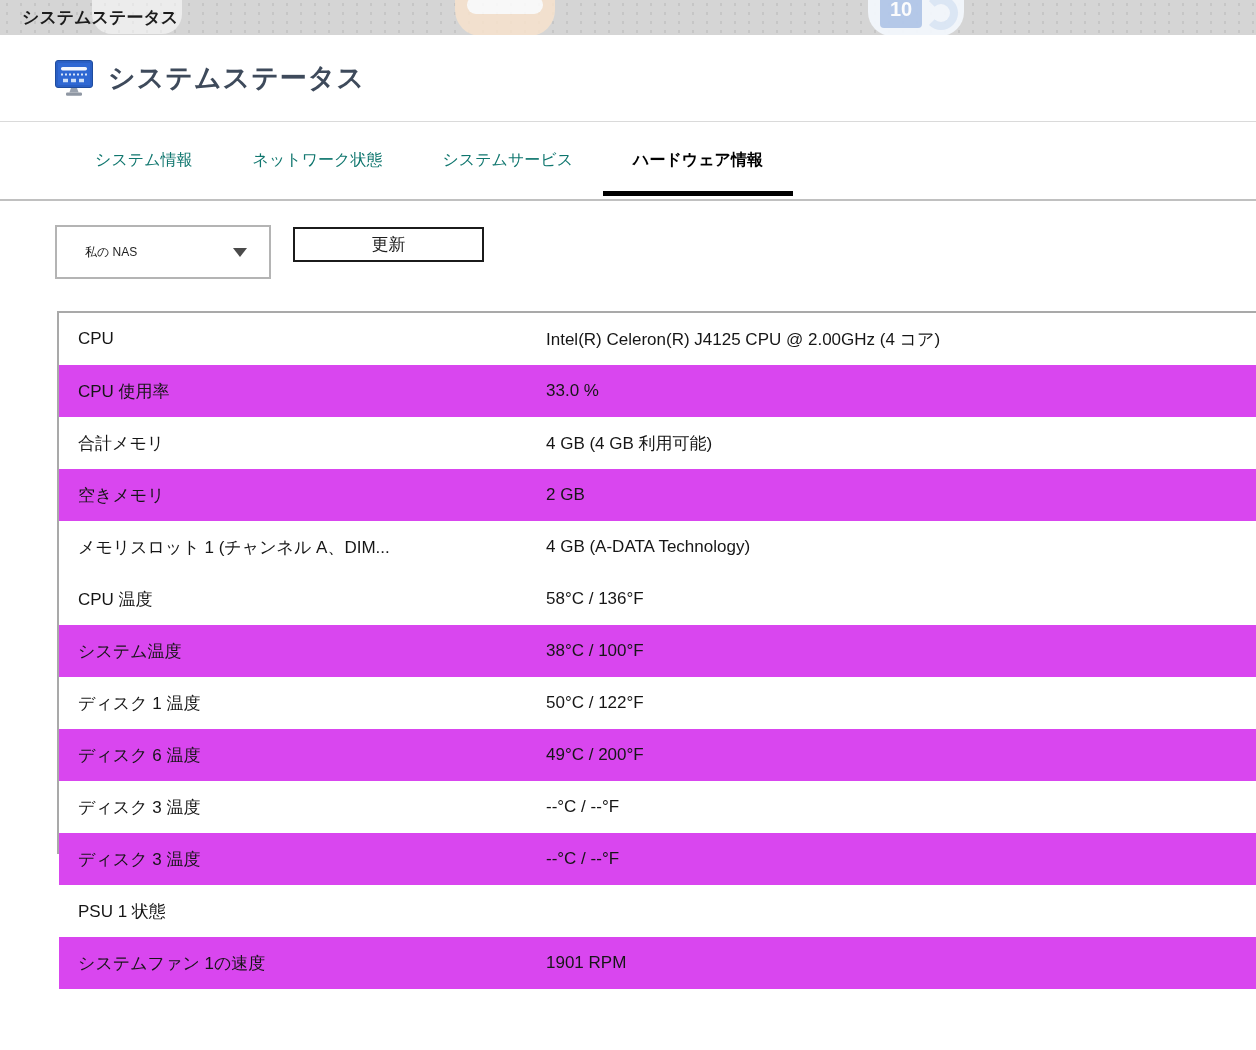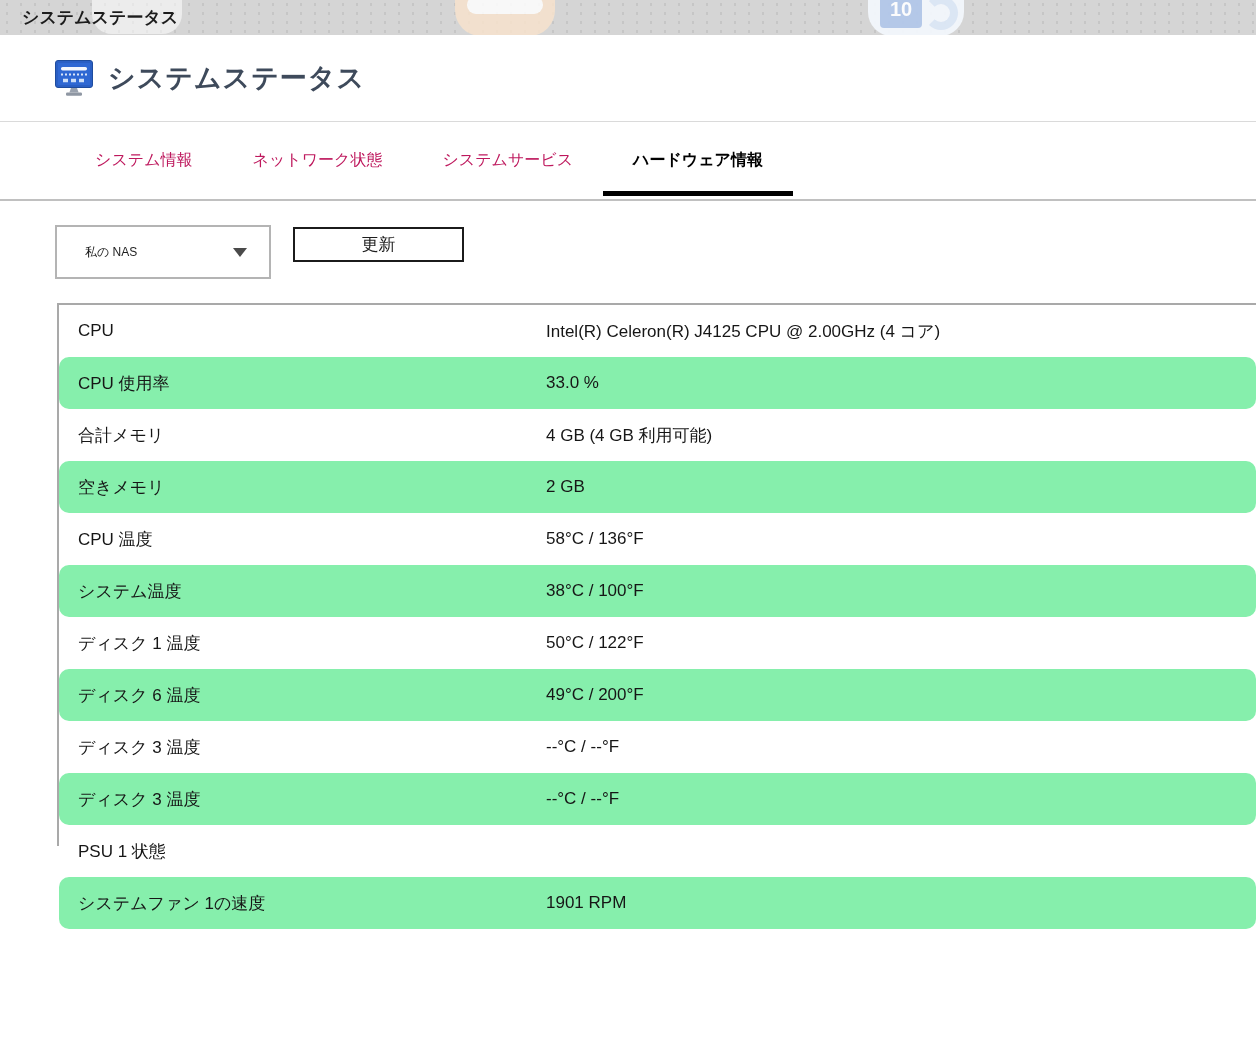--- a/index.html
+++ b/index.html
@@ -37,48 +37,48 @@
     display:flex; align-items:center; padding-left:55px;
   }
   .page-title{ margin-left:15px; font-size:27px; font-weight:bold; color:#3e4a5b; letter-spacing:1px; }
 
   
   .tabbar{
     height:79px; border-bottom:2px solid #c0c0c0; display:flex; align-items:stretch;
     padding-left:65px; background:#fff;
   }
   .tab{ position:relative; display:flex; align-items:center; padding:0 30px;
-    font-size:16px; color:#be185d; cursor:pointer; }
+    font-size:16px; color:#0f766e; cursor:pointer; }
   .tab.active{ font-weight:bold; color:#000; }
   .tab.active::after{ content:""; position:absolute; left:0; right:0; bottom:3px;
     height:5px; background:#000; }
 
   
   .controls{ display:flex; align-items:flex-start; padding-left:55px; margin-top:24px; }
   .dropdown{
     width:216px; height:54px; border:2px solid #b4b4b4; background:#fff;
     display:flex; align-items:center; justify-content:space-between;
     padding:0 22px 0 28px; font-size:12px; color:#1d1d1d; cursor:pointer;
   }
   .caret{ width:0; height:0; border-left:7px solid transparent; border-right:7px solid transparent;
     border-top:9px solid #4a4a4a; }
   .refresh-btn{
-    margin-left:22px; margin-top:2px; width:171px; height:35px;
+    margin-left:22px; margin-top:2px; width:191px; height:35px;
     border:2px solid #1b1b1b; background:#fff; font-size:17px; color:#1d1d1d;
     font-family:inherit; cursor:pointer; line-height:30px; text-align:center;
   }
 
   
   .hw-table{
-    margin-left:57px; margin-top:24px; height:543px;
+    margin-left:57px; margin-top:32px; height:543px;
     border-top:2px solid #a9a9a9; border-left:2px solid #a9a9a9; background:#fff;
   }
   .hw-row{ display:flex; height:52px; align-items:center; padding-left:19px;
     font-size:17px; color:#161616; background:#fff; }
-  .hw-row.alt{ background:#86efac;border-radius:10px; }
+  .hw-row.alt{ background:#d946ef; }
   .hw-row .cell-label{ flex:0 0 468px; white-space:nowrap; overflow:hidden; }
   .hw-row .cell-value{ flex:1; white-space:nowrap; }
 </style>
 </head>
 <body>
 
 <div class="topbar">
   <div class="bg-blob blob-white"></div>
   <div class="bg-blob icon-peach">
     <div class="inner"></div>
@@ -145,20 +145,24 @@
     <div class="hw-row">
       <div class="cell-label">合計メモリ</div>
       <div class="cell-value">4 GB (4 GB 利用可能)</div>
     </div>
 
     <div class="hw-row alt">
       <div class="cell-label">空きメモリ</div>
       <div class="cell-value">2 GB</div>
     </div>
 
+    <div class="hw-row">
+      <div class="cell-label">メモリスロット 1 (チャンネル A、DIM...</div>
+      <div class="cell-value">4 GB (A-DATA Technology)</div>
+    </div>
 
 
     <div class="hw-row">
       <div class="cell-label">CPU 温度</div>
       <div class="cell-value">58°C / 136°F</div>
     </div>
 
     <div class="hw-row alt">
       <div class="cell-label">システム温度</div>
       <div class="cell-value">38°C / 100°F</div>

